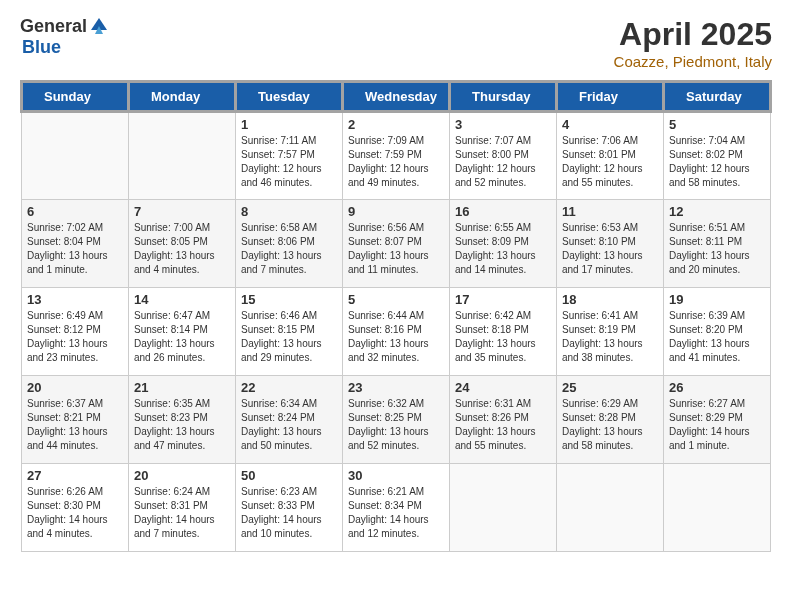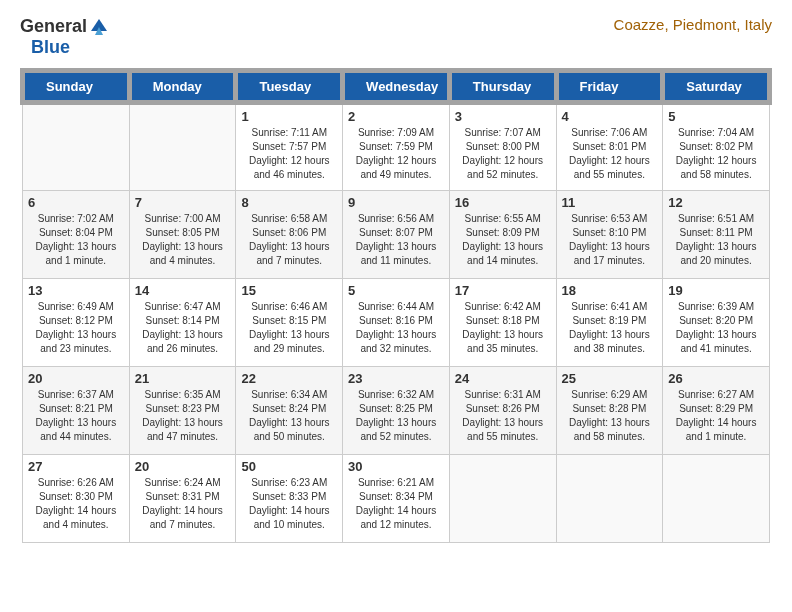--- a/index.html
+++ b/index.html
@@ -20,21 +20,20 @@
       align-items: flex-start;
       margin-bottom: 10px;
     }
     .logo {
       display: flex;
       flex-direction: column;
       align-items: flex-start;
     }
     .logo-line {
       display: flex;
-      align-items: center;
     }
     .logo-icon {
       width: 20px;
       height: 20px;
       margin-left: 2px;
     }
     .title-block {
       text-align: right;
     }
     .cal-title {
@@ -51,42 +50,41 @@
       border-collapse: collapse;
       table-layout: fixed;
     }
     th {
       background: #1a5ea8;
       color: #fff;
       font-size: 13px;
       font-weight: bold;
       padding: 6px 21px;
       text-align: left;
-      border: 5px solid #a3a3a3;
+      border: 3px solid #a3a3a3;
     }
     td {
       border: 1px solid #ccc;
       vertical-align: top;
       padding: 4px 5px;
       font-size: 10.5px;
       color: #333;
       height: 88px;
       width: 14.28%;
     }
     .day-num {
       font-size: 13px;
       font-weight: bold;
       display: block;
       margin-bottom: 2px;
     }
     .day-info {
       font-size: 10px;
       color: #333;
       line-height: 1.4;
-      text-align: center;
     }
     .empty {
       background: #f9f9f9;
     }
     tr:nth-child(even) td {
       background: #f5f5f5;
     }
     tr:nth-child(odd) td {
       background: #fff;
     }
@@ -100,23 +98,24 @@
 <div class="container">
   <div class="header">
     <div class="logo">
       <div class="logo-line">
         <span style="font-size:18px;font-weight:bold;color:#333;">General</span>
         <svg class="logo-icon" viewBox="0 0 20 20" xmlns="http://www.w3.org/2000/svg">
           <polygon points="2,14 10,2 18,14" fill="#1a5ea8"></polygon>
           <polygon points="6,18 14,18 10,10" fill="#4a9fd4"></polygon>
         </svg>
       </div>
-      <span style="font-size:18px;font-weight:bold;color:#1a5ea8;margin-left:11px;">Blue</span>
+      <span style="font-size:18px;font-weight:bold;color:#1a5ea8;margin-left:2px;">Blue</span>
     </div>
     <div class="title-block">
+      <div class="cal-title">April 2025</div>
       <div class="cal-subtitle">Coazze, Piedmont, Italy</div>
     </div>
   </div>
 
   <table>
     <thead>
       <tr>
       <th>Sunday</th>
           <th>Monday</th>
           <th>Tuesday</th>

